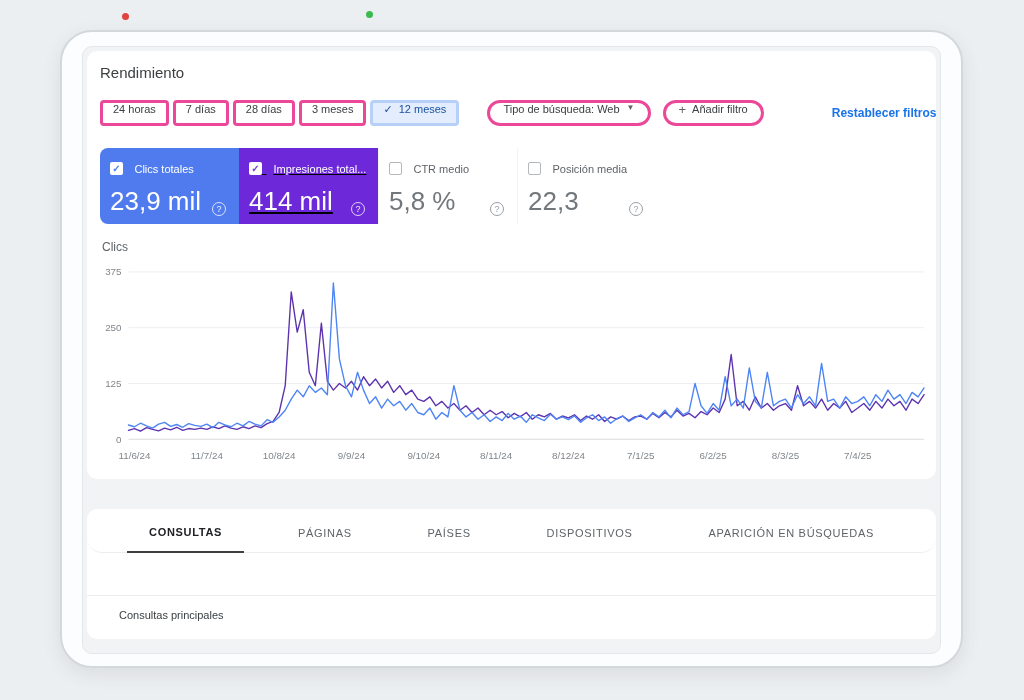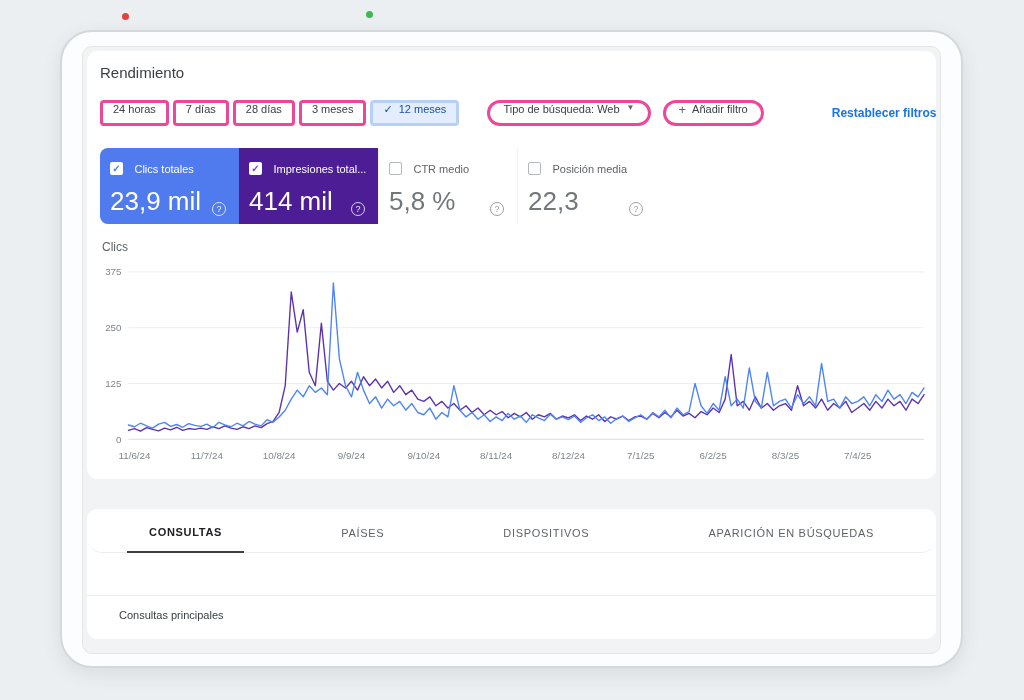--- a/index.html
+++ b/index.html
@@ -122,21 +122,21 @@
         <a class="reset-link">Restablecer filtros</a>
       </div>
 
       <div class="cards-row">
         <div class="mcard card-0" style="background: rgb(79, 123, 238);">
           <span class="chk checked">✓</span>
           <span class="lbl">Clics totales</span>
           <div class="val">23,9 mil</div>
           <span class="help">?</span>
         </div>
-        <div class="mcard card-1" style="background: #4c1d95;">
+        <div class="mcard card-1" style="background: #6d28d9; text-decoration: underline;">
           <span class="chk checked">✓</span>
           <span class="lbl">Impresiones total...</span>
           <div class="val">414 mil</div>
           <span class="help">?</span>
         </div>
         <div class="mcard white card-2">
           <span class="chk unchecked"></span>
           <span class="lbl">CTR medio</span>
           <div class="val">5,8 %</div>
           <span class="help">?</span>
@@ -174,20 +174,21 @@
             <polyline points="36.0,168.9 42.1,167.1 48.2,169.8 54.4,166.2 60.5,168.0 66.6,169.4 72.7,166.7 78.8,168.5 85.0,165.8 91.1,168.9 97.2,167.1 103.3,168.0 109.5,166.7 115.6,168.0 121.7,165.3 127.8,167.1 133.9,164.4 140.1,166.7 146.2,168.0 152.3,165.3 158.4,167.1 164.5,164.4 170.7,166.2 176.8,162.1 182.9,159.9 189.0,150.8 195.2,123.6 201.3,28.4 207.4,69.2 213.5,46.5 219.6,110.0 225.8,123.6 231.9,60.1 238.0,119.1 244.1,128.1 250.2,121.3 256.4,125.9 262.5,119.1 268.6,128.1 274.7,114.5 280.8,123.6 287.0,116.8 293.1,125.9 299.2,119.1 305.3,130.4 311.5,123.6 317.6,132.7 323.7,128.1 329.8,137.2 335.9,139.5 342.1,134.9 348.2,144.0 354.3,139.5 360.4,146.3 366.5,141.7 372.7,148.5 378.8,144.0 384.9,150.8 391.0,146.3 397.2,153.1 403.3,148.5 409.4,153.1 415.5,149.9 421.6,156.2 427.8,151.7 433.9,155.3 440.0,150.8 446.1,157.6 452.2,153.1 458.4,155.3 464.5,151.7 470.6,157.6 476.7,154.4 482.8,156.2 489.0,153.1 495.1,159.0 501.2,154.4 507.3,157.6 513.5,153.1 519.6,159.9 525.7,155.3 531.8,157.6 537.9,154.4 544.1,159.0 550.2,155.3 556.3,154.4 562.4,157.6 568.5,151.7 574.7,156.2 580.8,150.8 586.9,155.3 593.0,148.5 599.2,154.4 605.3,151.7 611.4,156.2 617.5,149.9 623.6,153.1 629.8,146.3 635.9,150.8 642.0,137.2 648.1,91.9 654.2,144.0 660.4,139.5 666.5,148.5 672.6,134.9 678.7,146.3 684.8,141.7 691.0,148.5 697.1,144.0 703.2,141.7 709.3,148.5 715.5,123.6 721.6,144.0 727.7,139.5 733.8,146.3 739.9,137.2 746.1,148.5 752.2,141.7 758.3,146.3 764.4,139.5 770.5,150.8 776.7,146.3 782.8,141.7 788.9,148.5 795.0,139.5 801.2,146.3 807.3,137.2 813.4,144.0 819.5,139.5 825.6,148.5 831.8,137.2 837.9,141.7 844.0,132.7" fill="none" stroke="#5c33ae" stroke-width="1.4" stroke-linejoin="round" stroke-linecap="round"></polyline>
             <polyline points="36.0,163.5 42.1,165.3 48.2,161.7 54.4,164.4 60.5,166.7 66.6,162.6 72.7,160.8 78.8,164.9 85.0,163.0 91.1,165.8 97.2,162.1 103.3,163.9 109.5,164.9 115.6,162.6 121.7,166.2 127.8,160.8 133.9,163.5 140.1,165.3 146.2,161.7 152.3,164.4 158.4,159.9 164.5,162.6 170.7,164.4 176.8,158.1 182.9,160.8 189.0,155.3 195.2,148.5 201.3,137.2 207.4,128.1 213.5,134.9 219.6,123.6 225.8,130.4 231.9,125.9 238.0,132.7 244.1,19.3 250.2,96.4 256.4,123.6 262.5,134.9 268.6,110.0 274.7,128.1 280.8,141.7 287.0,134.9 293.1,146.3 299.2,137.2 305.3,144.0 311.5,139.5 317.6,148.5 323.7,141.7 329.8,150.8 335.9,153.1 342.1,146.3 348.2,157.6 354.3,150.8 360.4,155.3 366.5,123.6 372.7,148.5 378.8,155.3 384.9,150.8 391.0,157.6 397.2,153.1 403.3,159.9 409.4,155.3 415.5,159.0 421.6,151.7 427.8,157.6 433.9,154.4 440.0,160.8 446.1,153.1 452.2,156.2 458.4,159.0 464.5,152.6 470.6,157.6 476.7,155.3 482.8,158.1 489.0,154.4 495.1,160.8 501.2,156.2 507.3,153.1 513.5,159.0 519.6,155.3 525.7,161.7 531.8,157.1 537.9,154.4 544.1,159.9 550.2,156.2 556.3,153.1 562.4,157.6 568.5,150.8 574.7,155.3 580.8,148.5 586.9,156.2 593.0,146.3 599.2,153.1 605.3,149.9 611.4,121.3 617.5,144.0 623.6,151.7 629.8,141.7 635.9,148.5 642.0,114.5 648.1,144.0 654.2,137.2 660.4,146.3 666.5,105.5 672.6,139.5 678.7,146.3 684.8,110.0 691.0,144.0 697.1,139.5 703.2,137.2 709.3,146.3 715.5,132.7 721.6,141.7 727.7,134.9 733.8,144.0 739.9,100.9 746.1,139.5 752.2,137.2 758.3,146.3 764.4,134.9 770.5,141.7 776.7,139.5 782.8,134.9 788.9,144.0 795.0,132.7 801.2,139.5 807.3,128.1 813.4,137.2 819.5,132.7 825.6,141.7 831.8,130.4 837.9,134.9 844.0,125.9" fill="none" stroke="#4e85f4" stroke-width="1.4" stroke-linejoin="round" stroke-linecap="round"></polyline>
           </svg>
       </div>
 
     </div>
 
     <div class="panel-bottom">
       <div class="tabs-row">
         <div class="tab active">CONSULTAS</div>
+        <div class="tab">PÁGINAS</div>
         <div class="tab">PAÍSES</div>
         <div class="tab">DISPOSITIVOS</div>
         <div class="tab">APARICIÓN EN BÚSQUEDAS</div>
       </div>
       <div class="tabs-spacer"></div>
       <div class="table-title-row">
         <span>Consultas principales</span>
       </div>
     </div>
 

